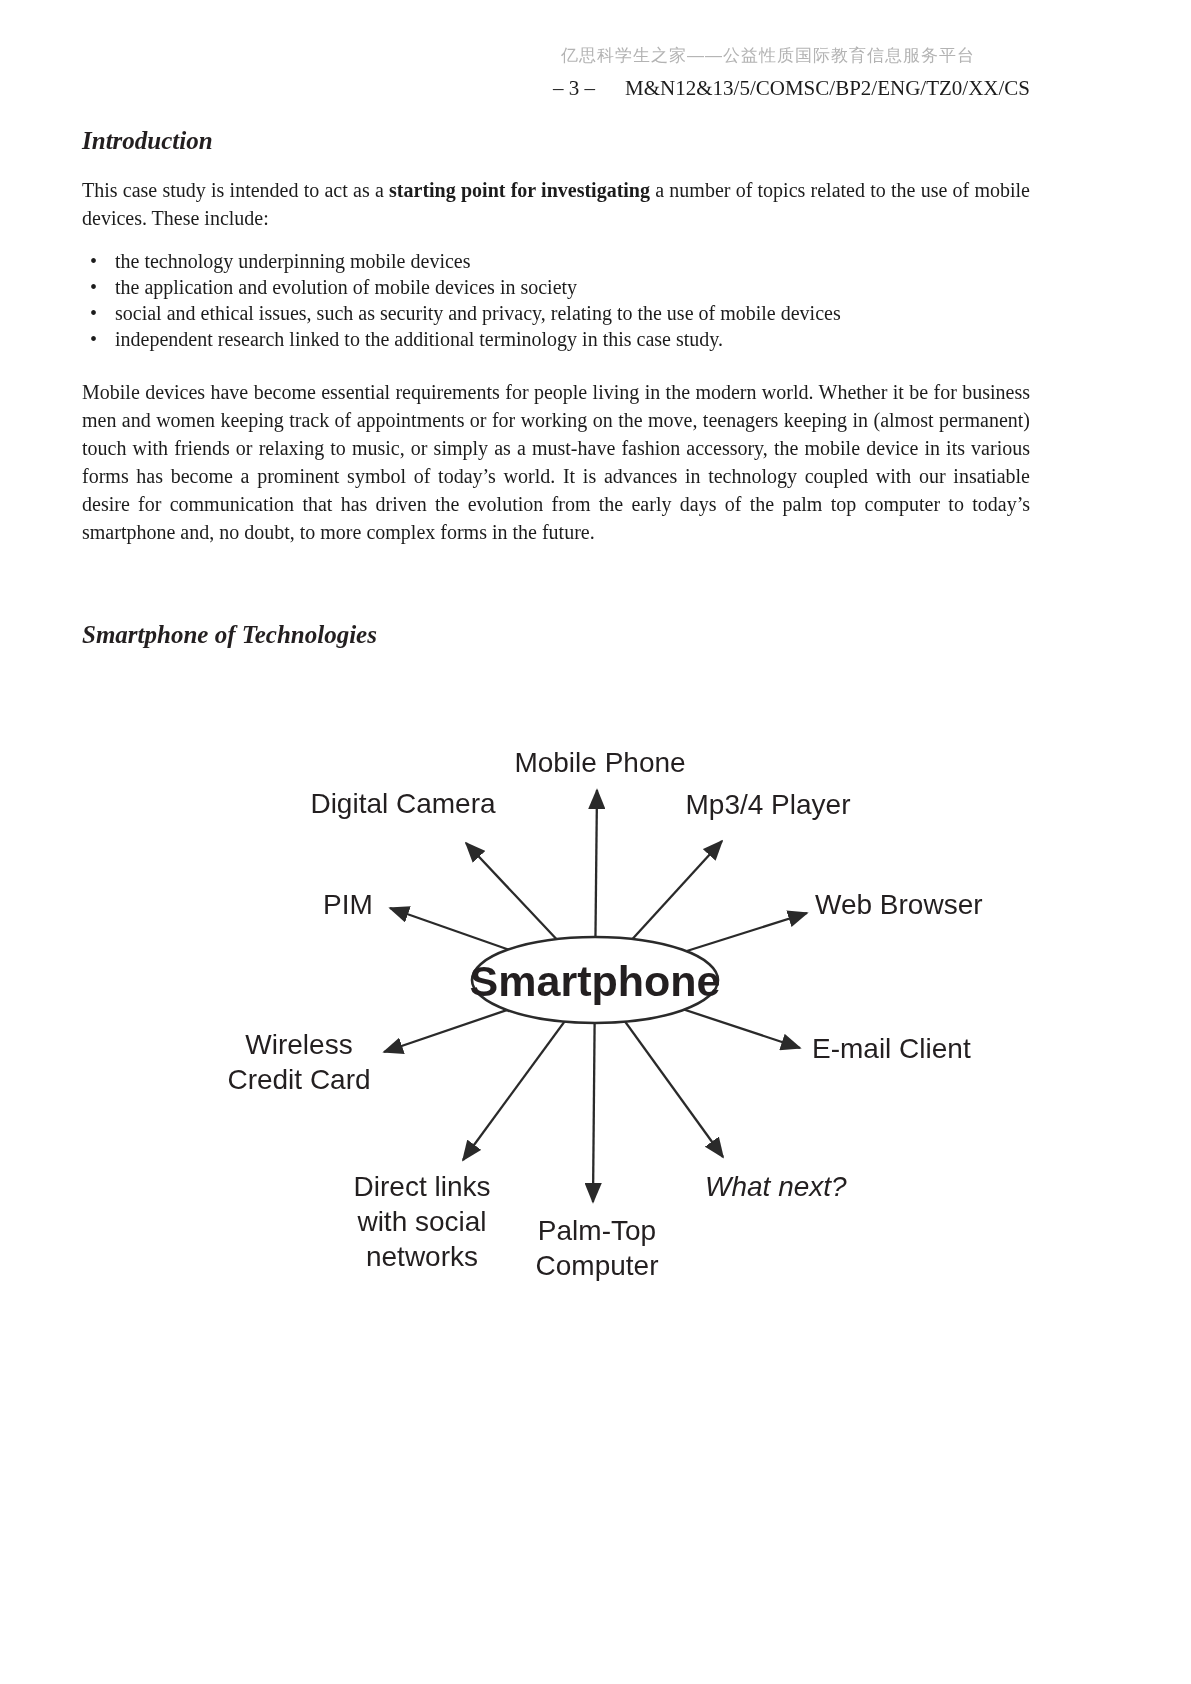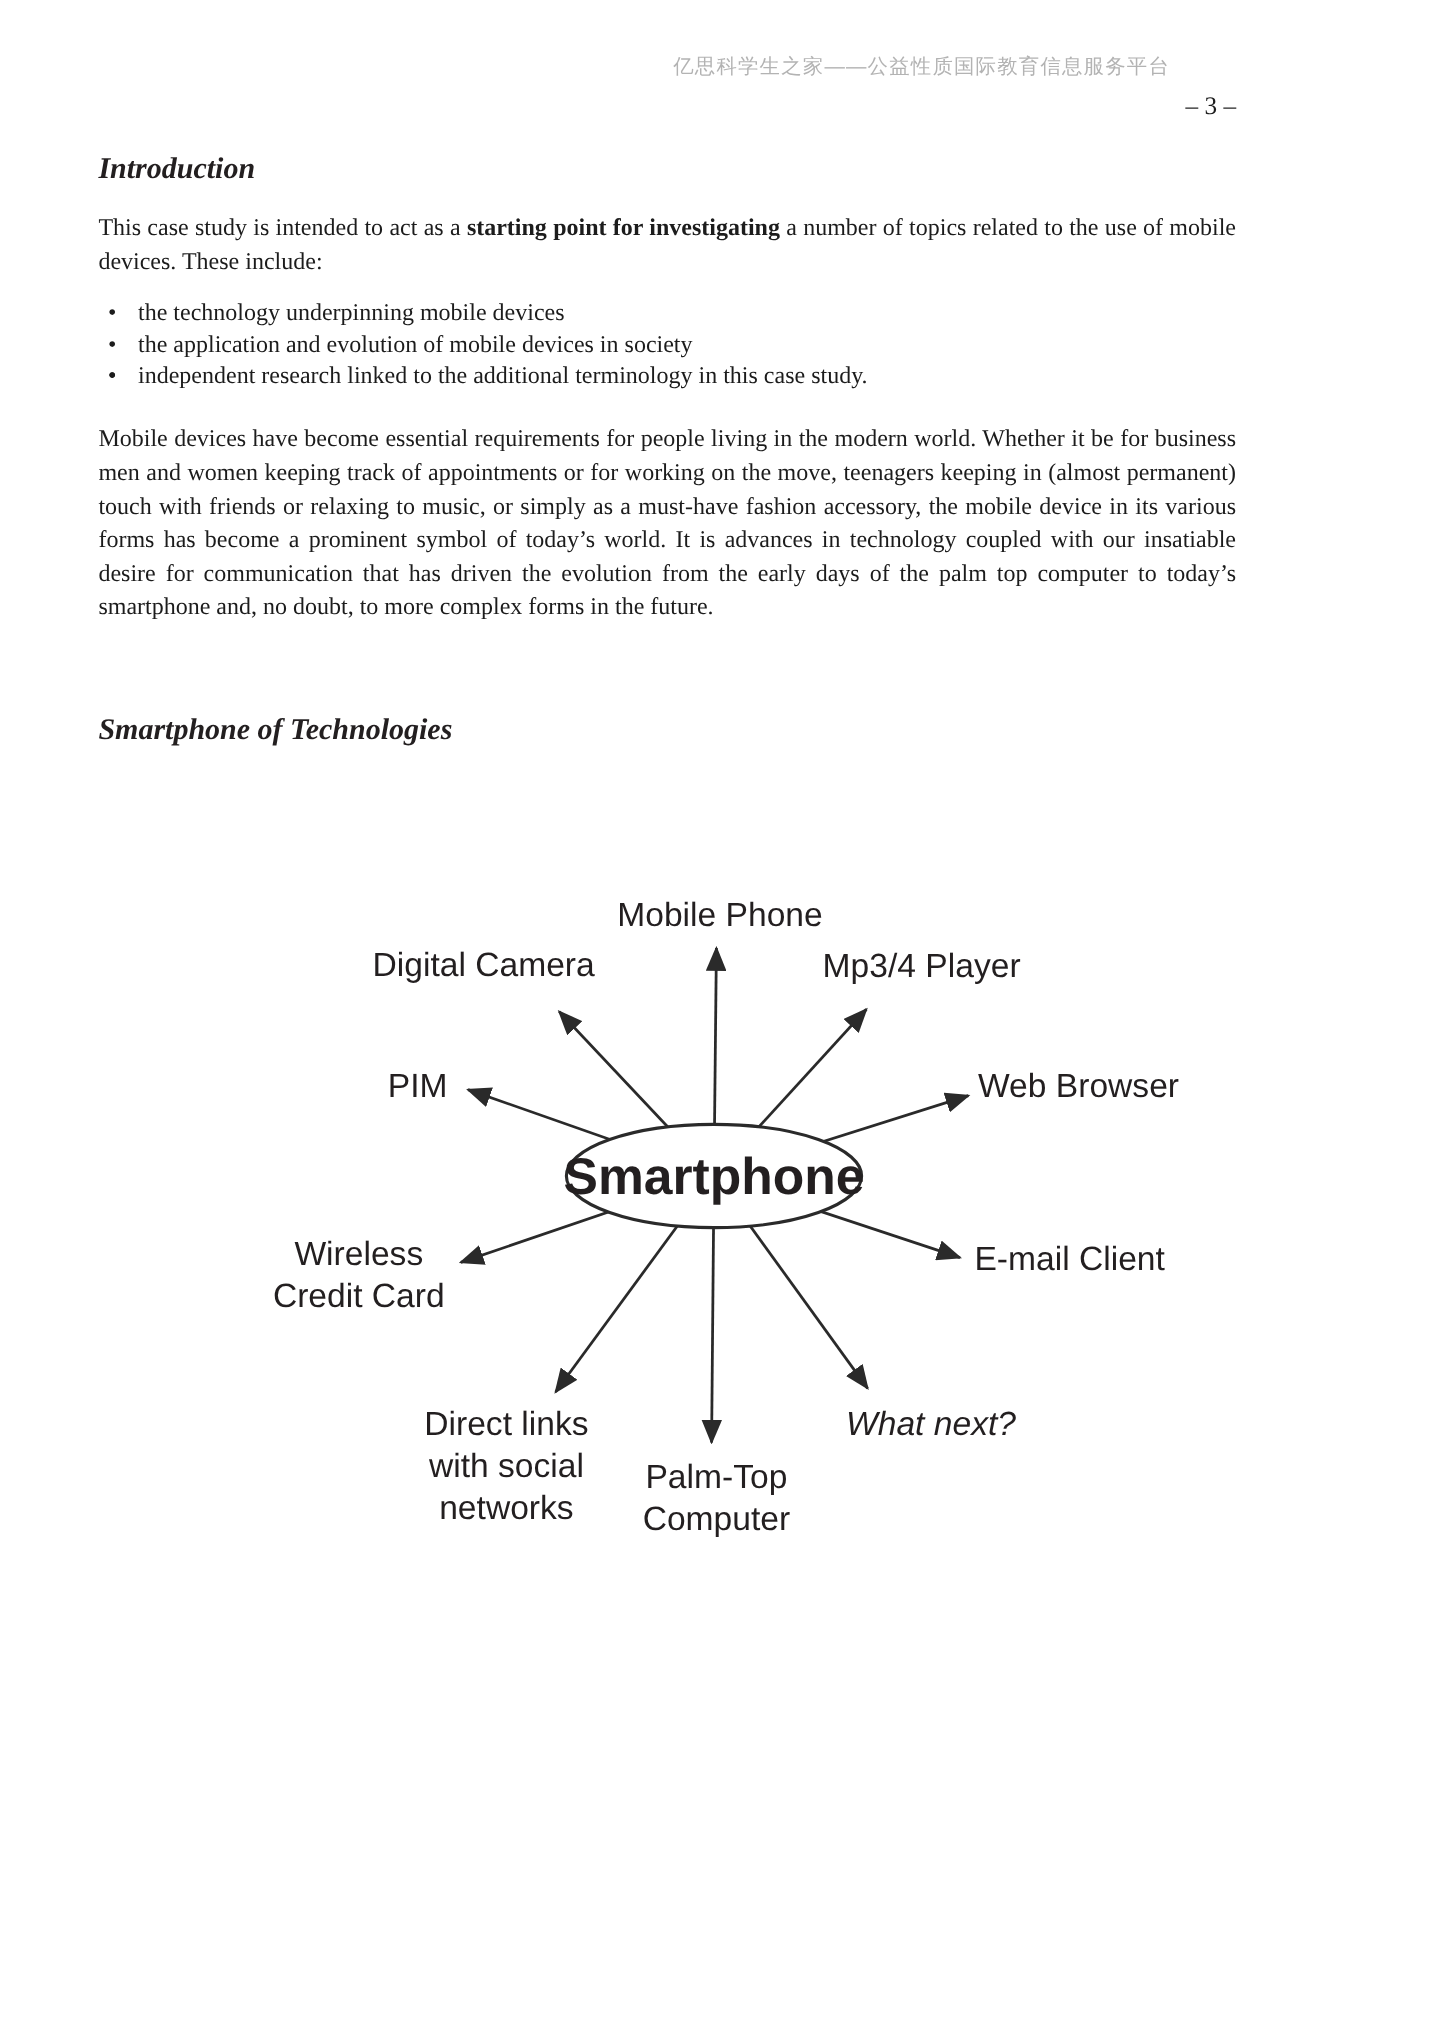--- a/index.html
+++ b/index.html
@@ -114,31 +114,32 @@
   }
 </style>
 </head>
 <body>
 
 <div class="page">
 
   <div class="cn-watermark">亿思科学生之家——公益性质国际教育信息服务平台</div>
   <div class="header-line2">
     <span>– 3 –</span>
+    <span>M&amp;N12&amp;13/5/COMSC/BP2/ENG/TZ0/XX/CS</span>
   </div>
 
   <div class="content">
     <h1 class="section-heading">Introduction</h1>
 
     <p class="body-para"><span>This case study is intended to act as a </span><b>starting point for investigating</b><span> a number of topics related to the use of mobile devices.  These include:</span></p>
 
     <ul class="bullet-list">
       <li><span class="dot">•</span><span>the technology underpinning mobile devices</span></li>
       <li><span class="dot">•</span><span>the application and evolution of mobile devices in society</span></li>
-      <li><span class="dot">•</span></li>
+      <li><span class="dot">•</span><span>social and ethical issues, such as security and privacy, relating to the use of mobile devices</span></li>
       <li><span class="dot">•</span><span>independent research linked to the additional terminology in this case study.</span></li>
     </ul>
 
     <p class="body-para second">Mobile devices have become essential requirements for people living in the modern world.  Whether it be for business men and women keeping track of appointments or for working on the move, teenagers keeping in (almost permanent) touch with friends or relaxing to music, or simply as a must-have fashion accessory, the mobile device in its various forms has become a prominent symbol of today’s world.  It is advances in technology coupled with our insatiable desire for communication that has driven the evolution from the early days of the palm top computer to today’s smartphone and, no doubt, to more complex forms in the future.</p>
 
     <h2 class="section-heading heading2">Smartphone of Technologies</h2>
   </div>
 
   <div class="diagram">
     <svg width="1191" height="1684" viewBox="0 0 1191 1684">

